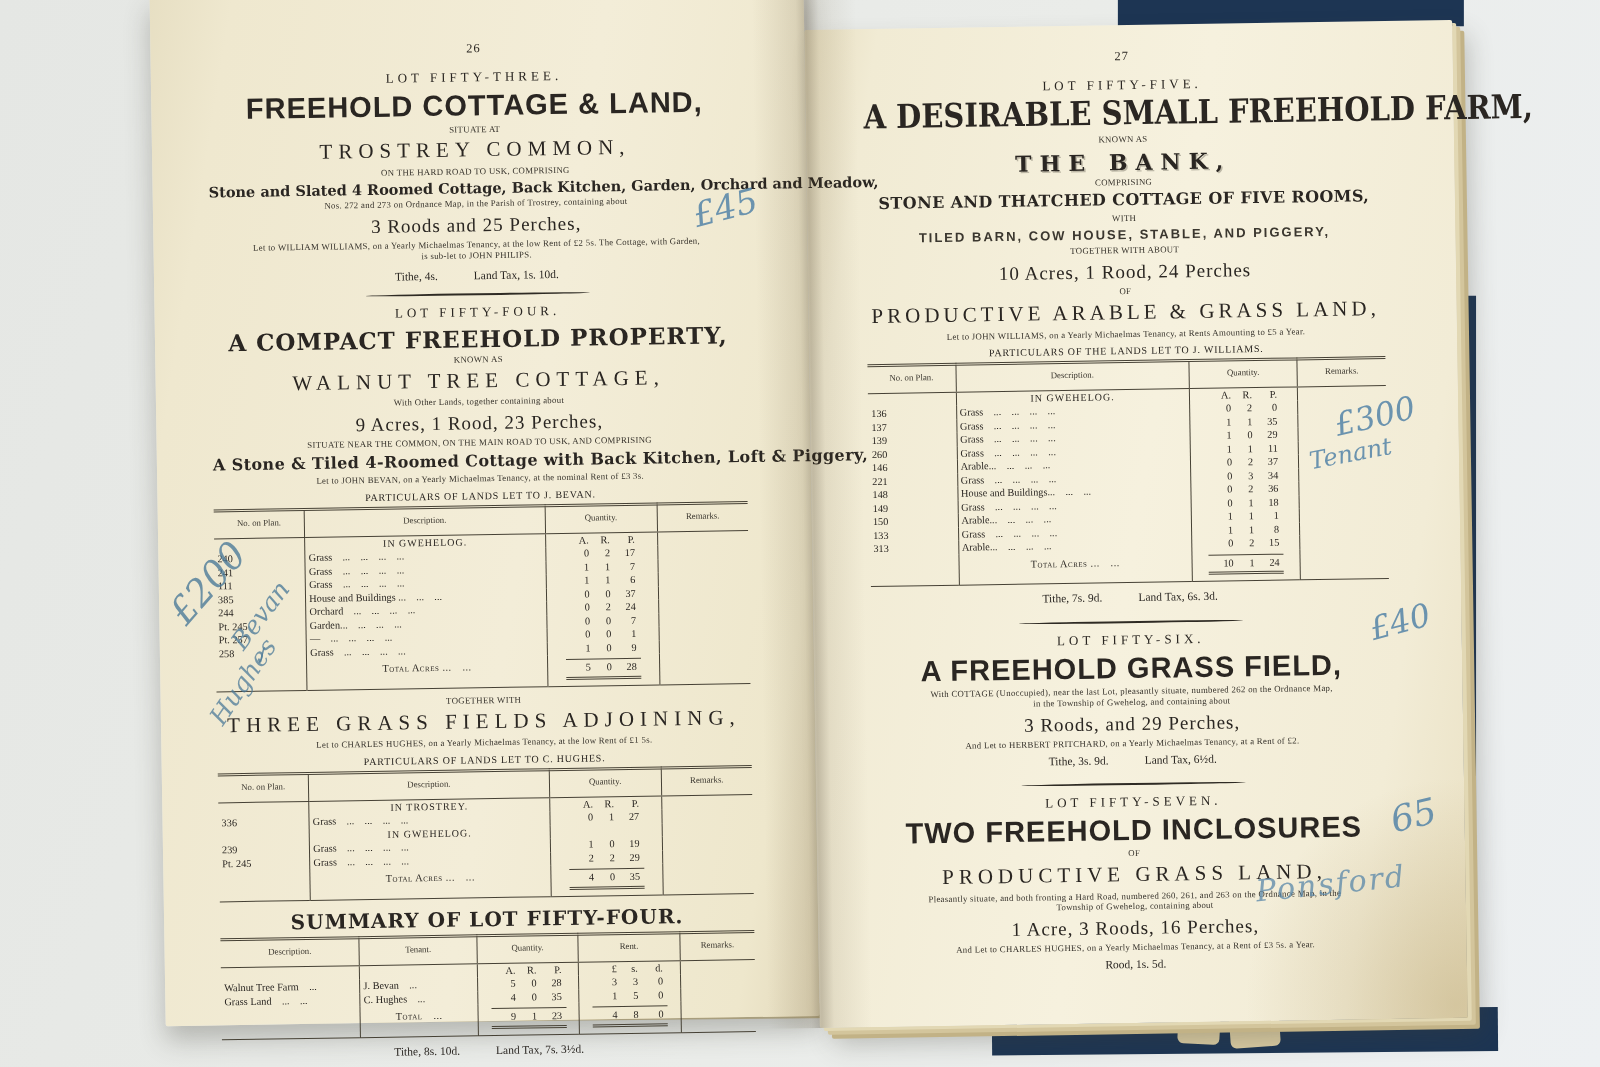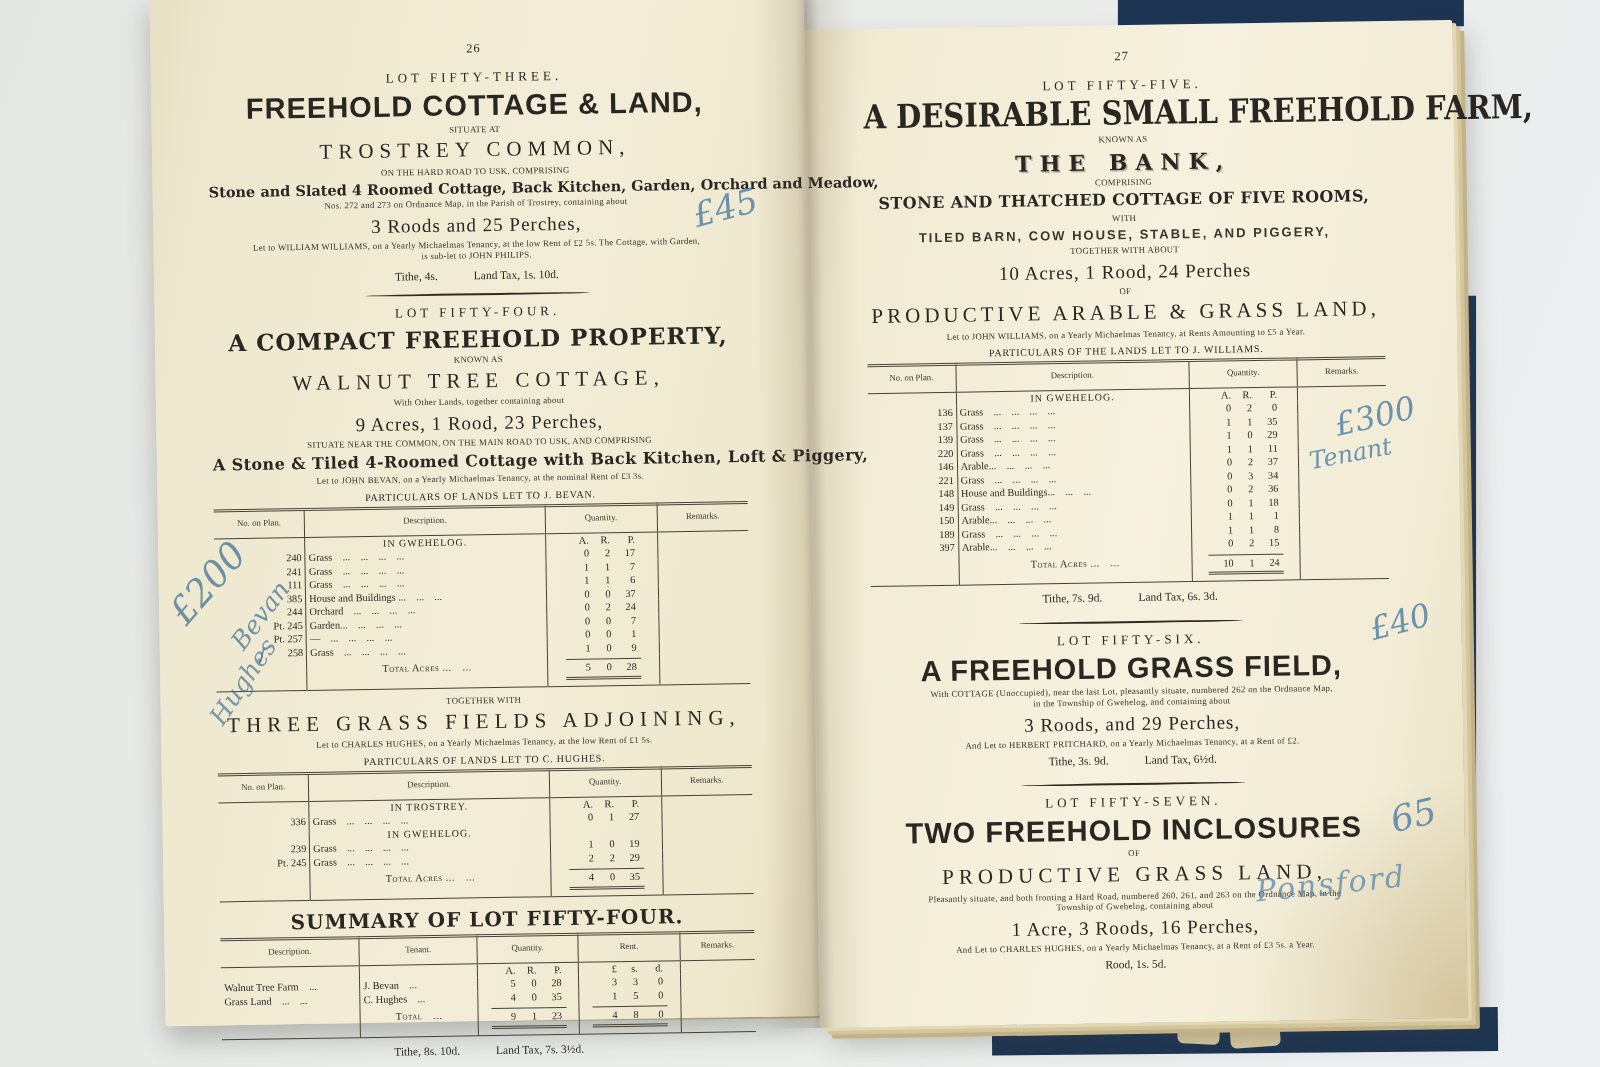--- a/index.html
+++ b/index.html
@@ -51,21 +51,21 @@
   .partic{font-size:10px;letter-spacing:.8px;margin:6px 0 3px;}
   .tithe{font-size:11.5px;margin-top:7px;}
   .gap{display:inline-block;width:36px;}
   .rule{width:225px;height:2.5px;background:#2f2b24;margin:11px auto 9px;border-radius:50%;}
 
   .ptable{width:100%;border-collapse:collapse;table-layout:fixed;margin-top:3px;
     border-top:3px double #46413５;border-top:3px double #464135;border-bottom:1px solid #464135;font-size:10.3px;}
   .ptable td{padding:0 3px;vertical-align:top;line-height:13.5px;white-space:nowrap;overflow:hidden;}
   .ptable tr.hdr td{padding:5px 3px 7px;font-size:8.8px;color:#3b372f;text-align:center;border-bottom:1px solid #464135;}
   .bl{border-left:1px solid #464135;}
-  .no{text-align:right;}
+  .no{text-align:left;}
   .desc{padding-left:10px;}
   .rg{text-align:center;letter-spacing:1px;font-size:10px;padding-top:2px;}
   .qty{text-align:center;}
   .q{display:inline-block;width:21px;text-align:right;}
   .qp{display:inline-block;width:25px;text-align:right;}
   .totrow td{padding-top:4px;padding-bottom:6px;}
   .tlabel{text-align:center;font-variant:small-caps;letter-spacing:.5px;}
   .tbox{display:inline-block;border-top:1px solid #464135;border-bottom:3px double #464135;padding:1px 4px 2px;}
   .cw-no{width:17%;}.cw-desc{width:45%;}.cw-qty{width:21%;}.cw-rem{width:17%;}
   .cw2-desc{width:26%;}.cw2-ten{width:22%;}.cw2-qty{width:19%;}.cw2-rent{width:19%;}.cw2-rem{width:14%;}
@@ -366,21 +366,21 @@
                 <td class="bl qty"><span class="q">1</span><span class="q">1</span><span class="qp">35</span></td>
                 <td class="bl"></td>
               </tr>
           <tr>
                 <td class="no">139</td>
                 <td class="bl desc">Grass ... ... ... ...</td>
                 <td class="bl qty"><span class="q">1</span><span class="q">0</span><span class="qp">29</span></td>
                 <td class="bl"></td>
               </tr>
           <tr>
-                <td class="no">220</td>
+                <td class="no">260</td>
                 <td class="bl desc">Grass ... ... ... ...</td>
                 <td class="bl qty"><span class="q">1</span><span class="q">1</span><span class="qp">11</span></td>
                 <td class="bl"></td>
               </tr>
           <tr>
                 <td class="no">146</td>
                 <td class="bl desc">Arable... ... ... ...</td>
                 <td class="bl qty"><span class="q">0</span><span class="q">2</span><span class="qp">37</span></td>
                 <td class="bl"></td>
               </tr>
@@ -402,27 +402,27 @@
                 <td class="bl qty"><span class="q">0</span><span class="q">1</span><span class="qp">18</span></td>
                 <td class="bl"></td>
               </tr>
           <tr>
                 <td class="no">150</td>
                 <td class="bl desc">Arable... ... ... ...</td>
                 <td class="bl qty"><span class="q">1</span><span class="q">1</span><span class="qp">1</span></td>
                 <td class="bl"></td>
               </tr>
           <tr>
-                <td class="no">189</td>
+                <td class="no">133</td>
                 <td class="bl desc">Grass ... ... ... ...</td>
                 <td class="bl qty"><span class="q">1</span><span class="q">1</span><span class="qp">8</span></td>
                 <td class="bl"></td>
               </tr>
           <tr>
-                <td class="no">397</td>
+                <td class="no">313</td>
                 <td class="bl desc">Arable... ... ... ...</td>
                 <td class="bl qty"><span class="q">0</span><span class="q">2</span><span class="qp">15</span></td>
                 <td class="bl"></td>
               </tr>
           <tr class="totrow">
             <td></td>
             <td class="bl tlabel">Total Acres ... ...</td>
             <td class="bl qty"><span class="tbox"><span class="q">10</span><span class="q">1</span><span class="qp">24</span></span></td>
             <td class="bl"></td>
           </tr>

